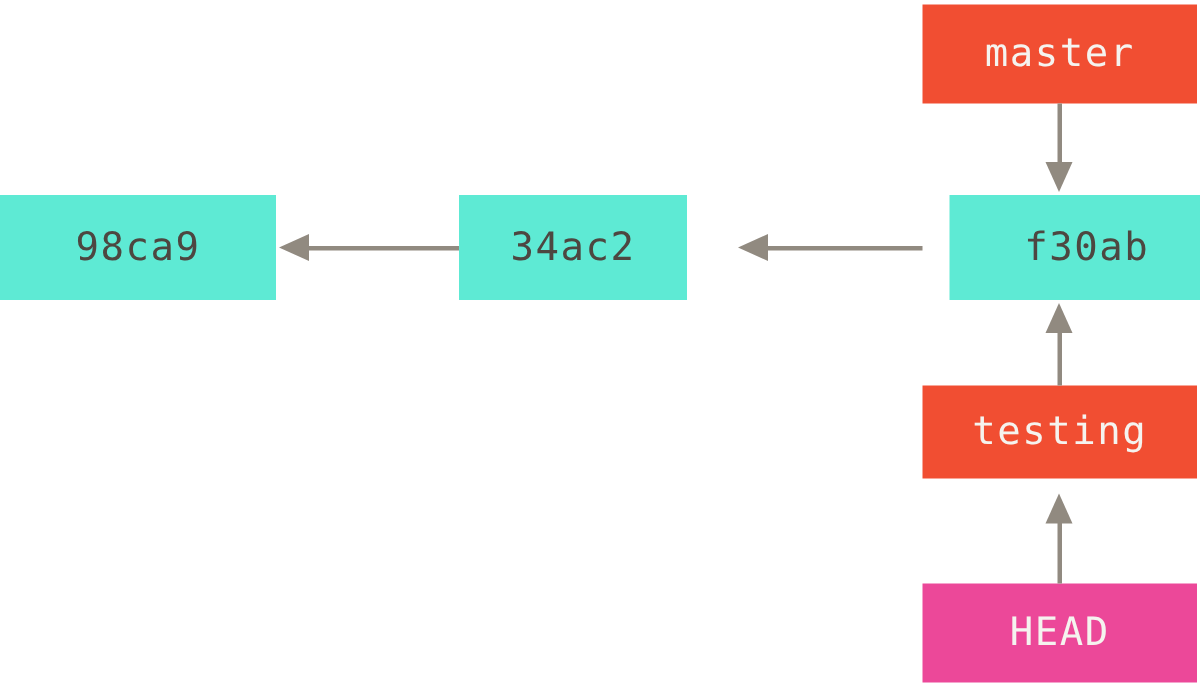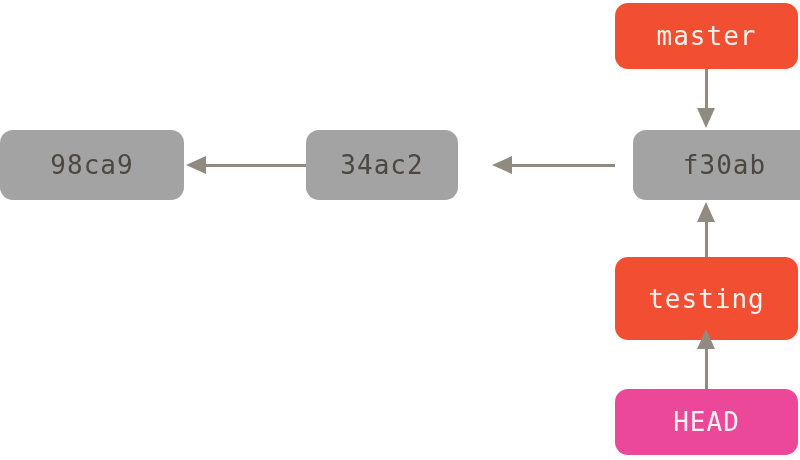--- a/index.html
+++ b/index.html
@@ -16,41 +16,40 @@
     font-family: "DejaVu Sans Mono", "Liberation Mono", monospace;
   }
   .node {
     position: absolute;
     display: flex;
     align-items: center;
     justify-content: center;
     font-size: 26px;
     letter-spacing: 1px;
     box-sizing: border-box;
-    border-radius: 13px;
   }
   .commit {
-    background: #a3a3a3;
+    background: #5eead4;
     color: #4d4741;
   }
   .branch {
     background: #f14e32;
     color: #f5f3ef;
   }
   .head {
     background: #ec4899;
     color: #f5f3ef;
   }
   
   #n-98ca9  { left: 0px;   top: 130px; width: 184px; height: 70px; }
   #n-34ac2  { left: 306px; top: 130px; width: 152px; height: 70px; }
   #n-f30ab  { left: 615px; top: 130px; width: 183px; height: 70px; margin-left: 18px; }
   
   #n-master  { left: 615px; top: 3px;   width: 183px; height: 66px; }
-  #n-testing { left: 615px; top: 257px; width: 183px; height: 83px; text-align: center; }
+  #n-testing { left: 615px; top: 257px; width: 183px; height: 62px; text-align: center; }
   #n-head    { left: 615px; top: 389px; width: 183px; height: 66px; }
 
   
   .line, .tri { position: absolute; }
   .line { background: #918a80; }
   .tri { width: 0; height: 0; }
 
   
   #a1-line { left: 204px; top: 164px; width: 102px; height: 3px; }
   #a1-head { left: 186px; top: 156px;

